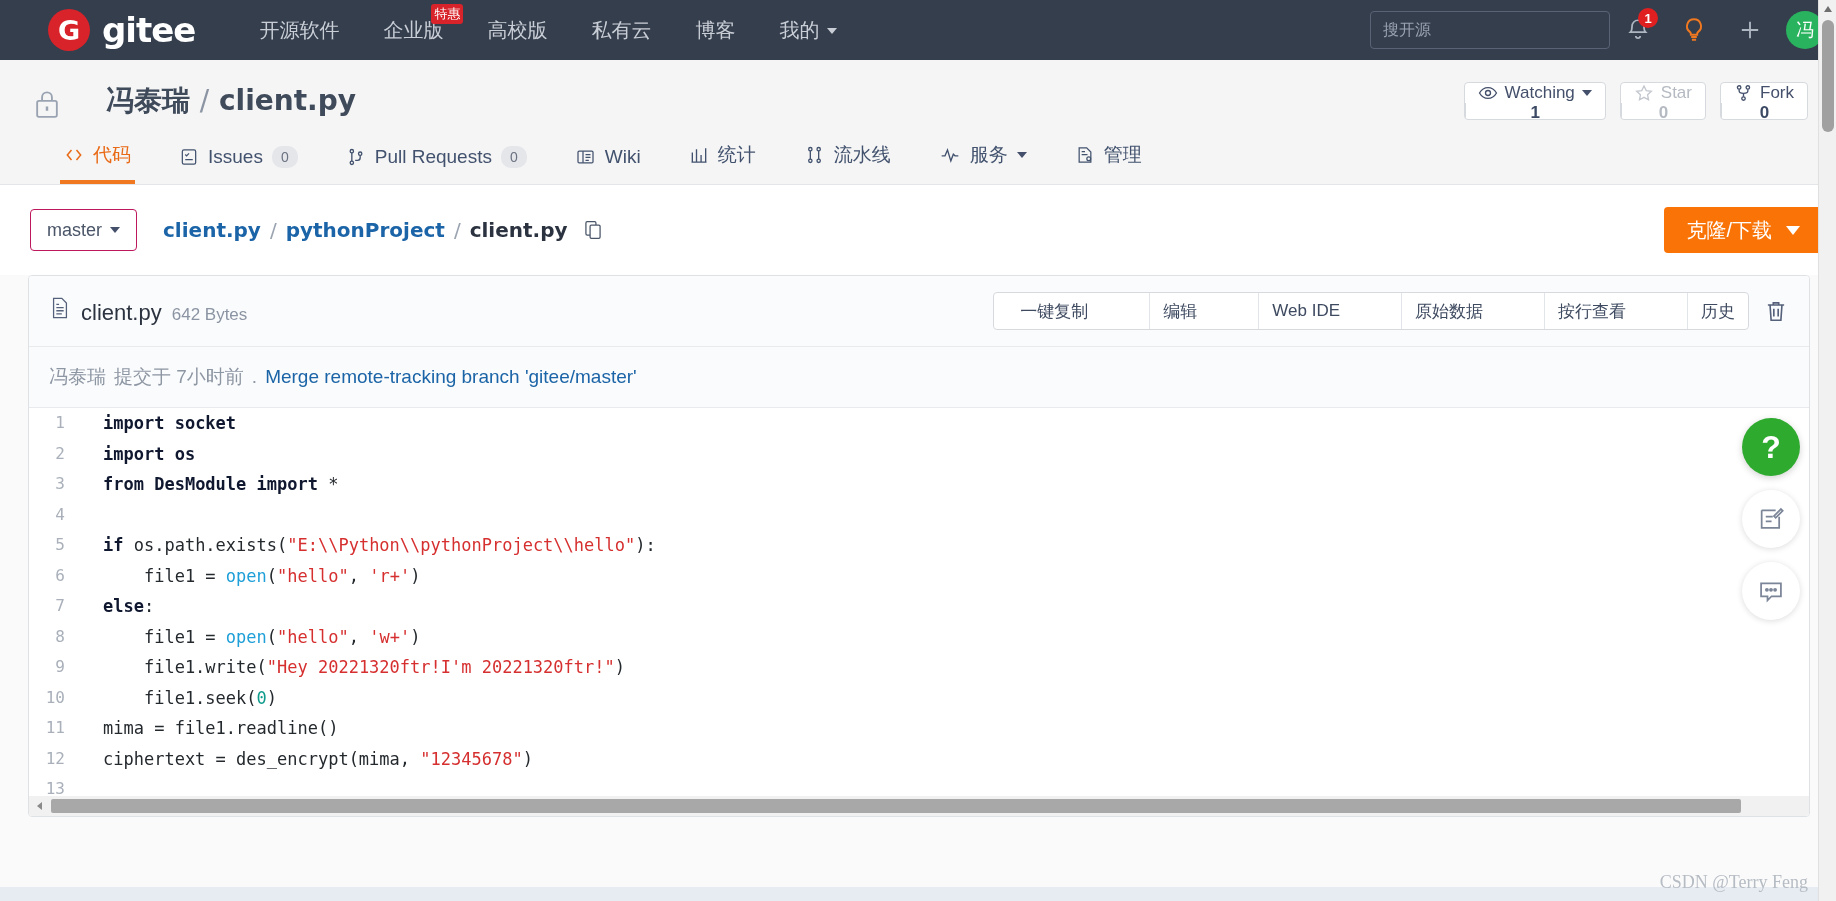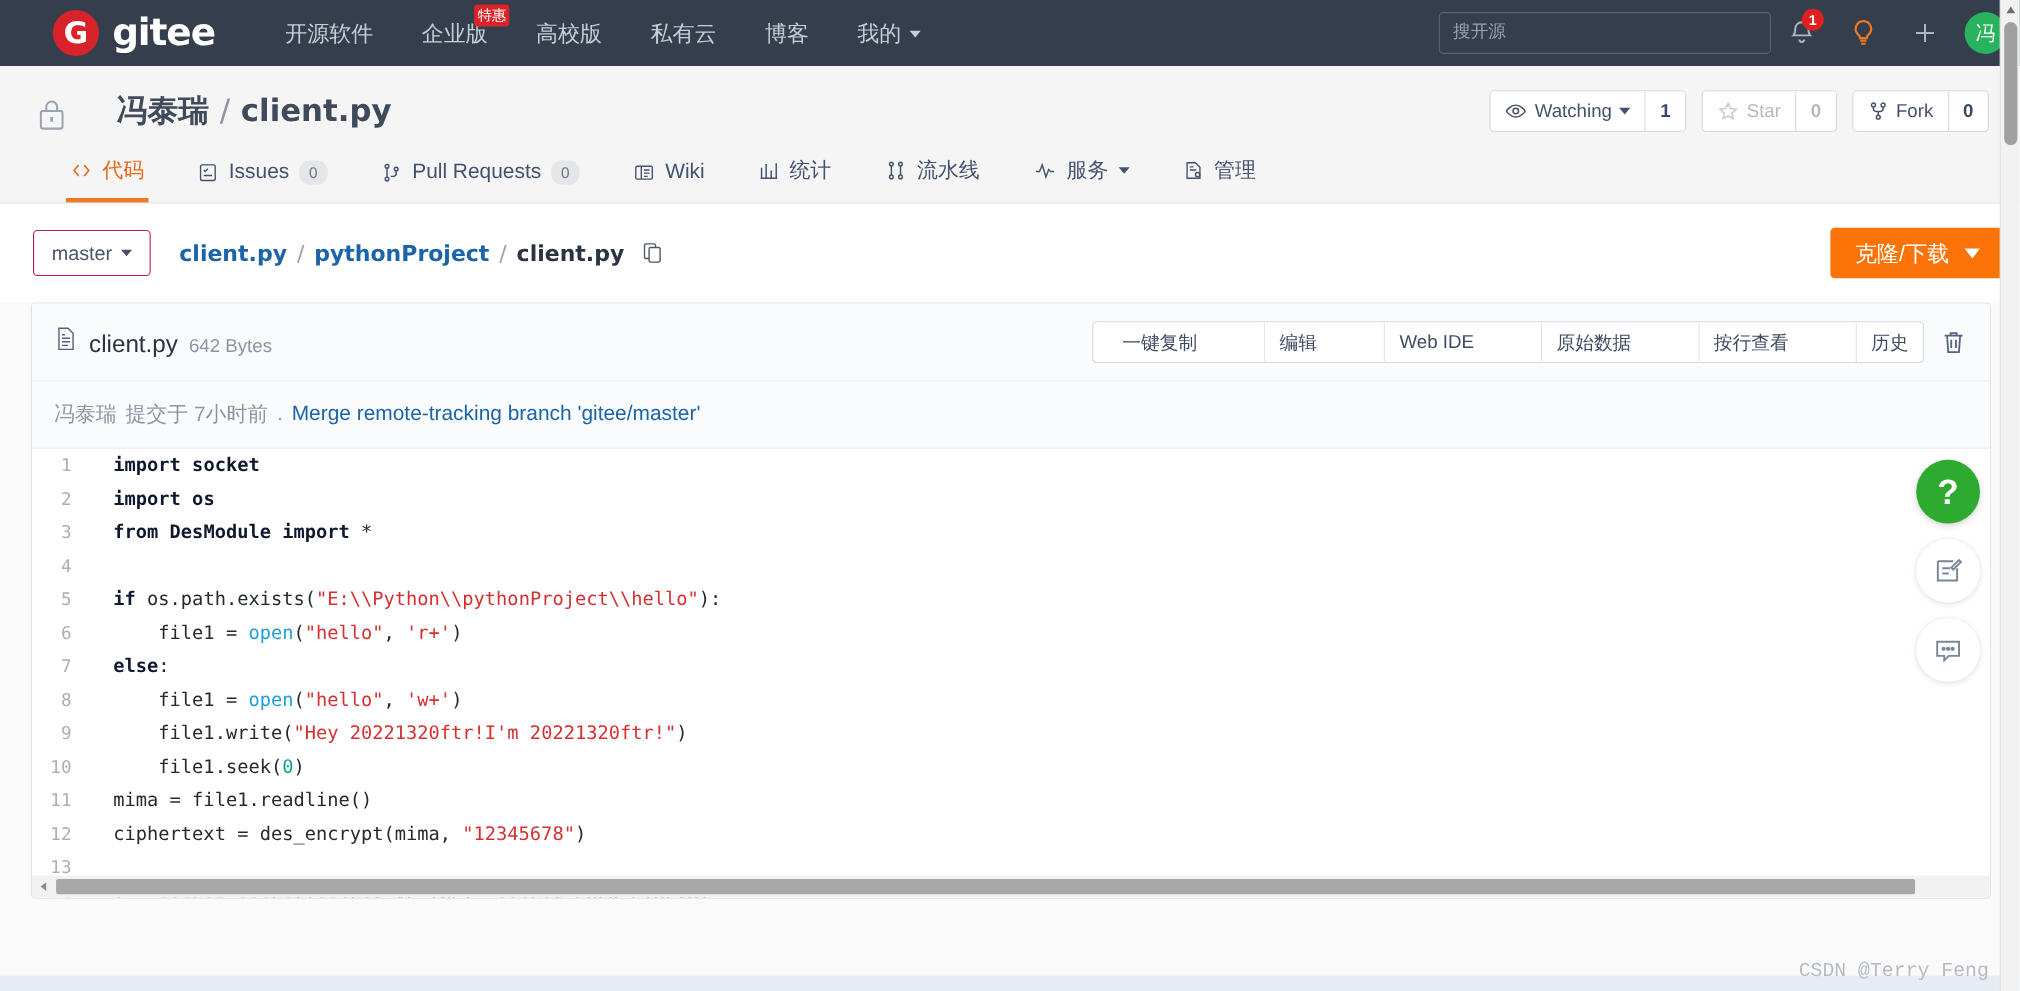--- a/index.html
+++ b/index.html
@@ -75,21 +75,21 @@
     white-space: nowrap;
   }
   .topnav-right {
     margin-left: auto;
     display: flex;
     align-items: center;
     padding-right: 12px;
     gap: 0px;
   }
   .search-box {
-    width: 302px; height: 38px;
+    width: 240px; height: 38px;
     background: transparent;
     border: 1px solid #5a6375;
     border-radius: 4px;
     color: #c9ced6;
     font-size: 16px;
     padding: 0 12px;
     outline: none;
     font-family: "Liberation Sans", sans-serif;
   }
   .search-box::placeholder { color: #9aa2b0; }
@@ -150,20 +150,21 @@
     align-items: center;
     gap: 14px;
   }
   .btn-group {
     display: flex;
     border: 1px solid #d6d9de;
     border-radius: 4px;
     background: #fff;
     overflow: hidden;
     height: 38px;
+    flex-direction: column;
   }
   .btn-group > div {
     display: flex; align-items: center;
     padding: 0 13px;
     font-size: 17px;
     color: #44506b;
     cursor: pointer;
     gap: 7px;
     white-space: nowrap;
   }
@@ -414,21 +415,21 @@
 
   
   .watermark {
     position: absolute;
     right: 28px;
     bottom: 8px;
     font-size: 18px;
     color: #b6bcc4;
     z-index: 70;
     pointer-events: none;
-    font-family: Liberation Mono, monospace;
+    font-family: Liberation Serif, serif;
   }
   
   .bottom-strip {
     position: absolute;
     left: 0; right: 0; bottom: 0;
     height: 14px;
     background: #e7ecf3;
     z-index: 5;
   }
 </style>

